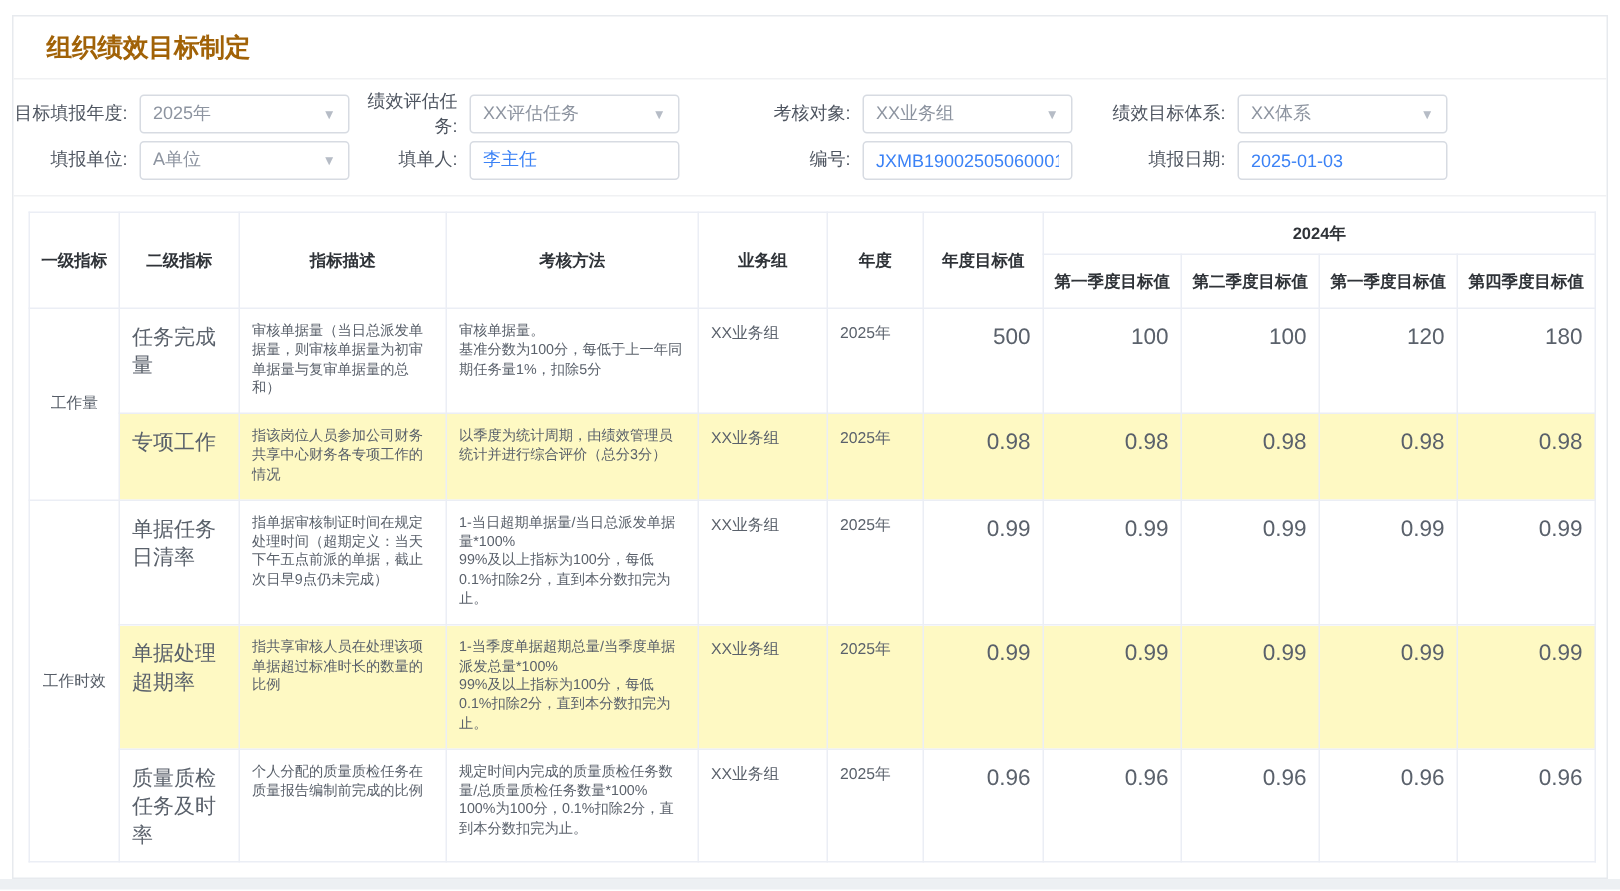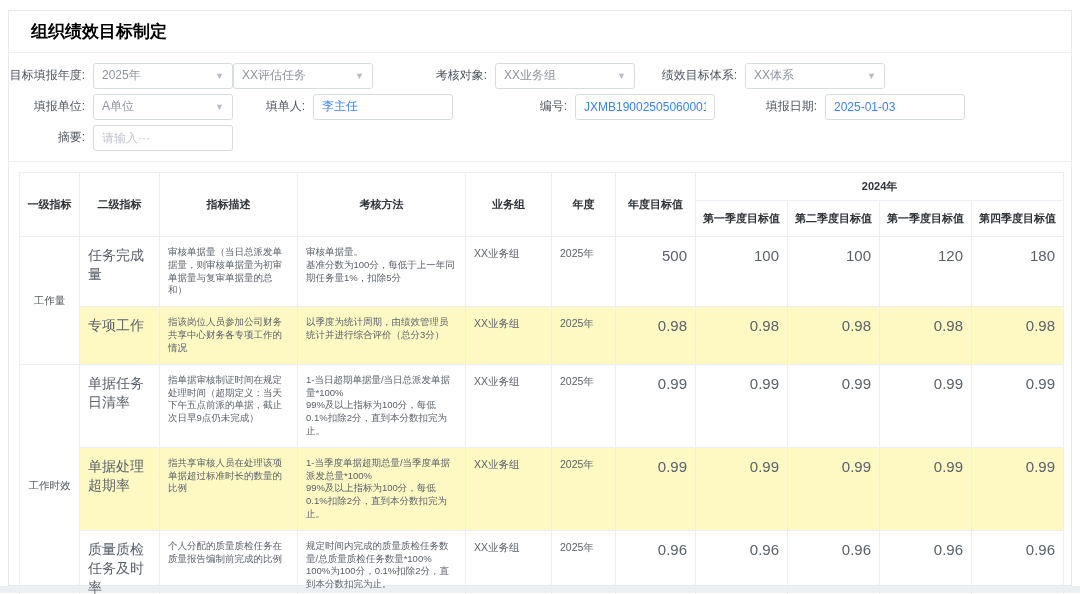--- a/index.html
+++ b/index.html
@@ -15,21 +15,21 @@
     height:576px;
     border:1px solid #e7eaee;
     background:#fff;
     position:relative;
   }
   
   .title-bar {
     height:42px; display:flex; align-items:center;
     padding:0 22px; border-bottom:1px solid #f0f1f3;
   }
-  .page-title { font-size:17px; font-weight:bold; color:#000000; }
+  .page-title { font-size:17px; font-weight:bold; color:#a16207; }
 
   
   .form-section { padding:7px 0 8px 0; border-bottom:1px solid #f0f1f3; }
   .form-row { display:flex; align-items:center; height:31px; }
   .fi { display:flex; align-items:center; }
   .lbl { font-size:12px; color:#4e5560; text-align:right; padding-right:8px; }
   .col1 .lbl { width:84px; }
   .col2 .lbl { width:80px; }
   .col3 .lbl { width:122px; }
   .col4 .lbl { width:110px;text-align:right; }
@@ -85,20 +85,21 @@
   <div class="form-section">
     <div class="form-row">
       <div class="fi col1">
         <span class="lbl">目标填报年度:</span>
         <div class="field select">
           <span class="val">2025年</span>
           <span class="caret">▼</span>
         </div>
       </div>
       <div class="fi col2">
+        <span class="lbl">绩效评估任务:</span>
         <div class="field select">
           <span class="val">XX评估任务</span>
           <span class="caret">▼</span>
         </div>
       </div>
       <div class="fi col3">
         <span class="lbl">考核对象:</span>
         <div class="field select">
           <span class="val">XX业务组</span>
           <span class="caret">▼</span>
@@ -128,26 +129,20 @@
       <div class="fi col3">
         <span class="lbl">编号:</span>
         <input class="field" value="JXMB19002505060001" style="">
       </div>
       <div class="fi col4">
         <span class="lbl">填报日期:</span>
         <input class="field" value="2025-01-03" style="">
       </div>
     </div>
 
-    <div class="form-row">
-      <div class="fi col1">
-        <span class="lbl">摘要:</span>
-        <input class="field" placeholder="请输入···" style="">
-      </div>
-    </div>
   </div>
 
   <div class="table-section">
     <table>
       <colgroup>
         <col style="width:60px">
           <col style="width:80px">
           <col style="width:138px">
           <col style="width:168px">
         <col style="width:86px">

